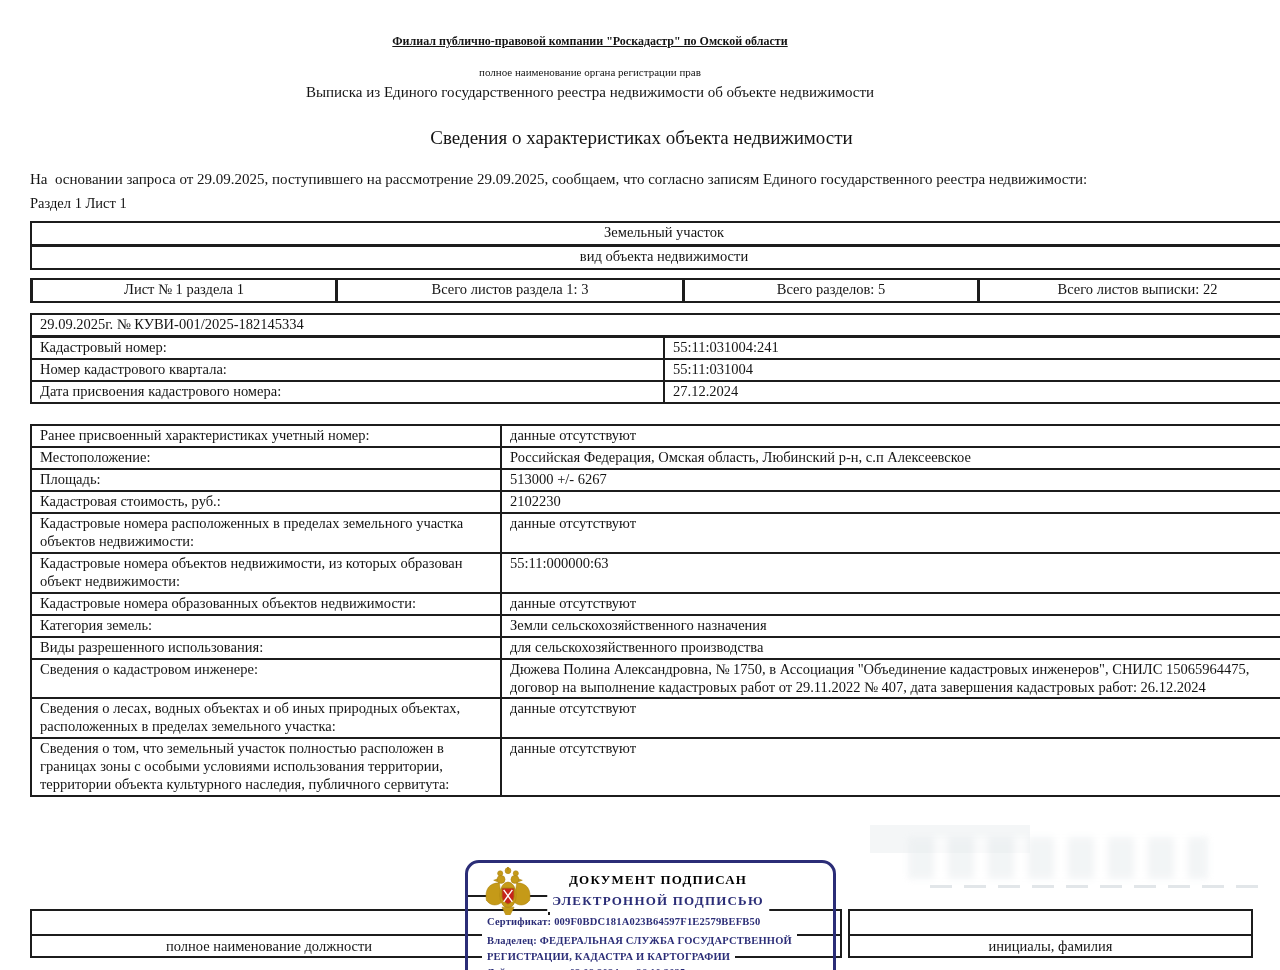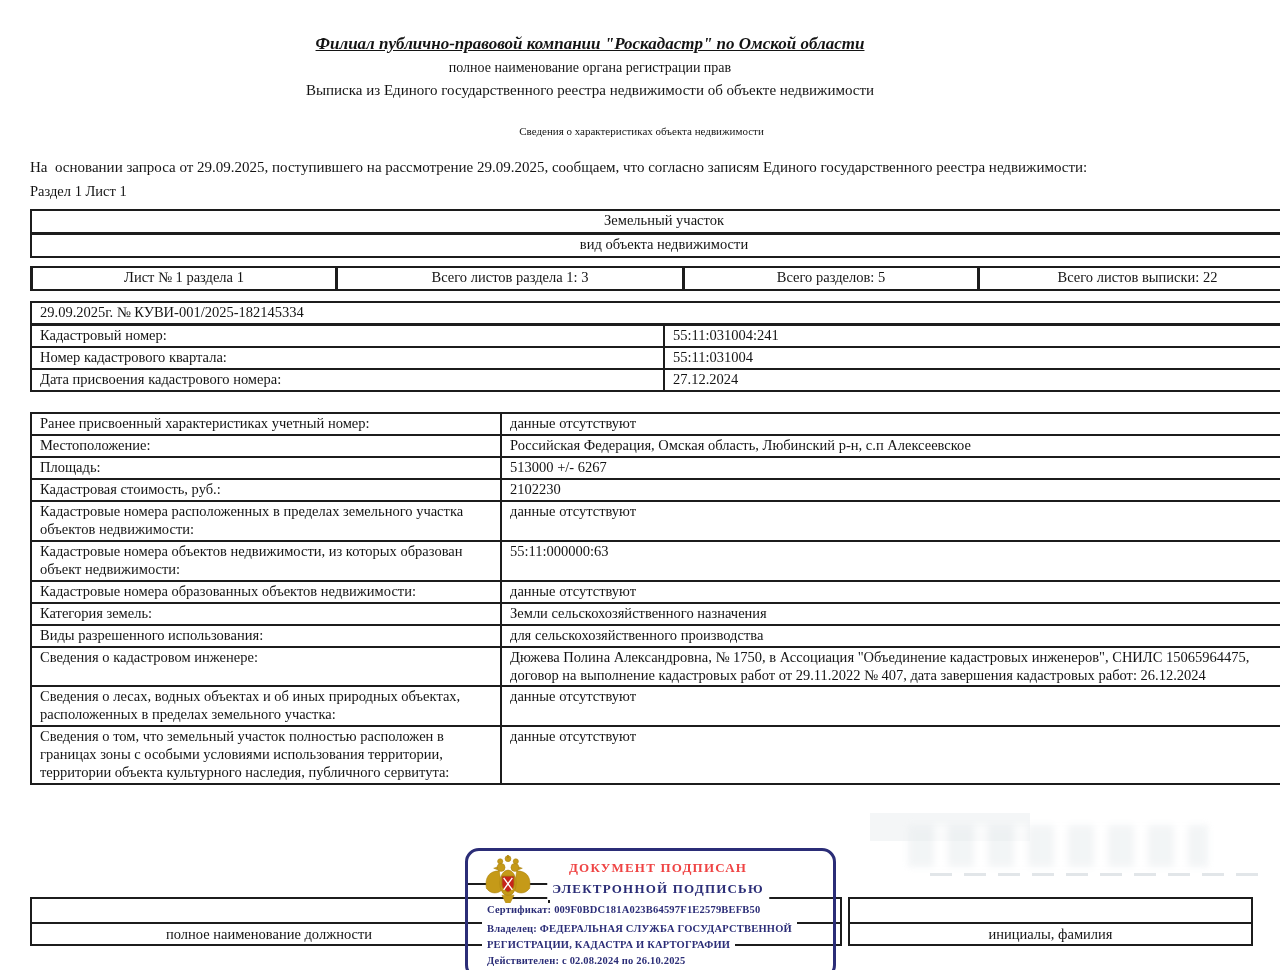--- a/index.html
+++ b/index.html
@@ -8,24 +8,24 @@
     font-family:"Liberation Serif", serif;
     color:#141414;
     position:relative;
     overflow:hidden;
   }
   .page { position:relative; width:1280px; height:970px; }
   .content { margin-left:30px; width:1223px; }
 
   
   .hdr-block { width:1120px; text-align:center; padding-top:34px; }
-  .org-name { font-size:17px; font-weight:bold; text-decoration:underline;font-style:italic; }
-  .org-caption { font-size:14px; margin-top:6px; }
+  .org-name { font-size:12px; font-weight:bold; text-decoration:underline; }
+  .org-caption { font-size:11px; margin-top:17px; }
   .doc-title { font-size:15px; margin-top:6px; }
-  .section-title { width:1223px; text-align:center; font-size:11px; margin-top:26px; }
+  .section-title { width:1223px; text-align:center; font-size:19px; margin-top:26px; }
   .intro { font-size:15px; margin-top:22px; white-space:pre-wrap; }
   .page-ref { font-size:14.5px; margin-top:7px; }
 
   
   table { border-collapse:collapse; width:1268px; table-layout:fixed; }
   td {
     border:2px solid #1c1c1c;
     font-size:14.5px;
     line-height:1.24;
     padding:1px 8px;
@@ -234,21 +234,21 @@
           <path d="M42.4,13.5 L46.5,15 L42.2,16.6 Z"></path>
           <path d="M20,18 C8,18 3,26 5,38 C10,45 18,45 23,40 Z"></path>
           <path d="M40,18 C52,18 57,26 55,38 C50,45 42,45 37,40 Z"></path>
           <ellipse cx="30" cy="32" rx="9.5" ry="15"></ellipse>
           <path d="M23,46 L37,46 L30,60 Z"></path>
         </g>
         <path d="M23,24 h14 v10 c0,5.5 -7,8.5 -7,8.5 c0,0 -7,-3 -7,-8.5 Z" fill="#c6241b" stroke="#a87f10" stroke-width="1"></path>
         <path d="M25,26 L35,40 M35,26 L25,40" stroke="#ffffff" stroke-width="1.6"></path>
       </svg>
 
-      <span class="st-line st-big st-l1" style="color: #ef4444;">ДОКУМЕНТ ПОДПИСАН</span>
+      <span class="st-line st-big st-l1" style="color: #000000;">ДОКУМЕНТ ПОДПИСАН</span>
       <span class="st-line st-big st-l2" style="color: rgb(43, 45, 119);">ЭЛЕКТРОННОЙ ПОДПИСЬЮ</span>
       <span class="st-line st-small st-cert" style="color: rgb(43, 45, 119);">Сертификат: 009F0BDC181A023B64597F1E2579BEFB50</span>
       <span class="st-line st-small st-own1" style="color: rgb(43, 45, 119);">Владелец: ФЕДЕРАЛЬНАЯ СЛУЖБА ГОСУДАРСТВЕННОЙ</span>
       <span class="st-line st-small st-own2" style="color: rgb(43, 45, 119);">РЕГИСТРАЦИИ, КАДАСТРА И КАРТОГРАФИИ</span>
       <span class="st-line st-small st-val" style="color: rgb(43, 45, 119);">Действителен: с 02.08.2024 по 26.10.2025</span>
     </div>
 
   </div>
 </div>
 

